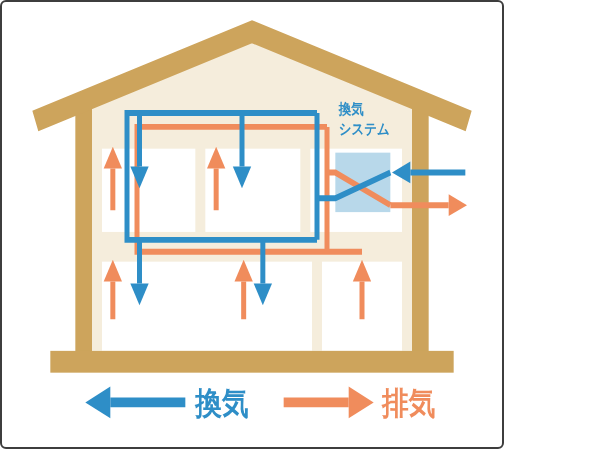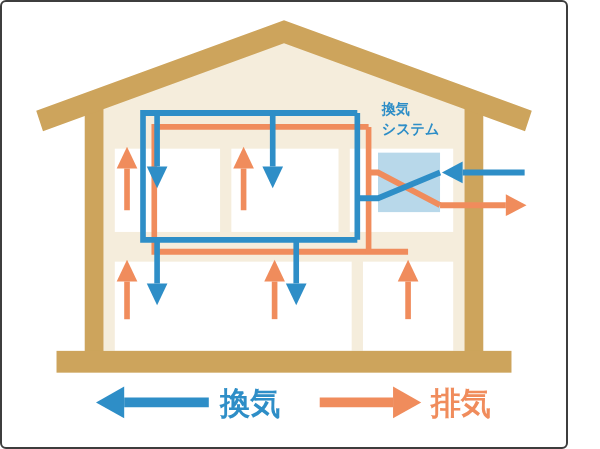--- a/index.html
+++ b/index.html
@@ -7,21 +7,21 @@
     --c-exhaust:#f08c5c;
     --c-structure:#cda45c;
     --c-interior:#f5eddc;
     --c-room:#ffffff;
     --c-unit:#b8d8ea;
     --c-frame:#3d3d3d;
     --c-background:#ffffff;
   }
   html,body{margin:0;padding:0;background:#fff;}
   .frame{
-    width:568px;height:449px;box-sizing:border-box;
+    width:504px;height:449px;box-sizing:border-box;
     border:2px solid var(--c-frame);border-radius:6px;
     background:var(--c-background);overflow:hidden;
   }
   svg{display:block;width:100%;height:100%;}
   .cream{fill:var(--c-interior);}
   .room{fill:var(--c-room);}
   .tan{fill:var(--c-structure);}
   .tan-stroke{stroke:var(--c-structure);fill:none;}
   .blue-stroke{stroke:var(--c-supply);fill:none;}
   .blue-fill{fill:var(--c-supply);stroke:none;}

